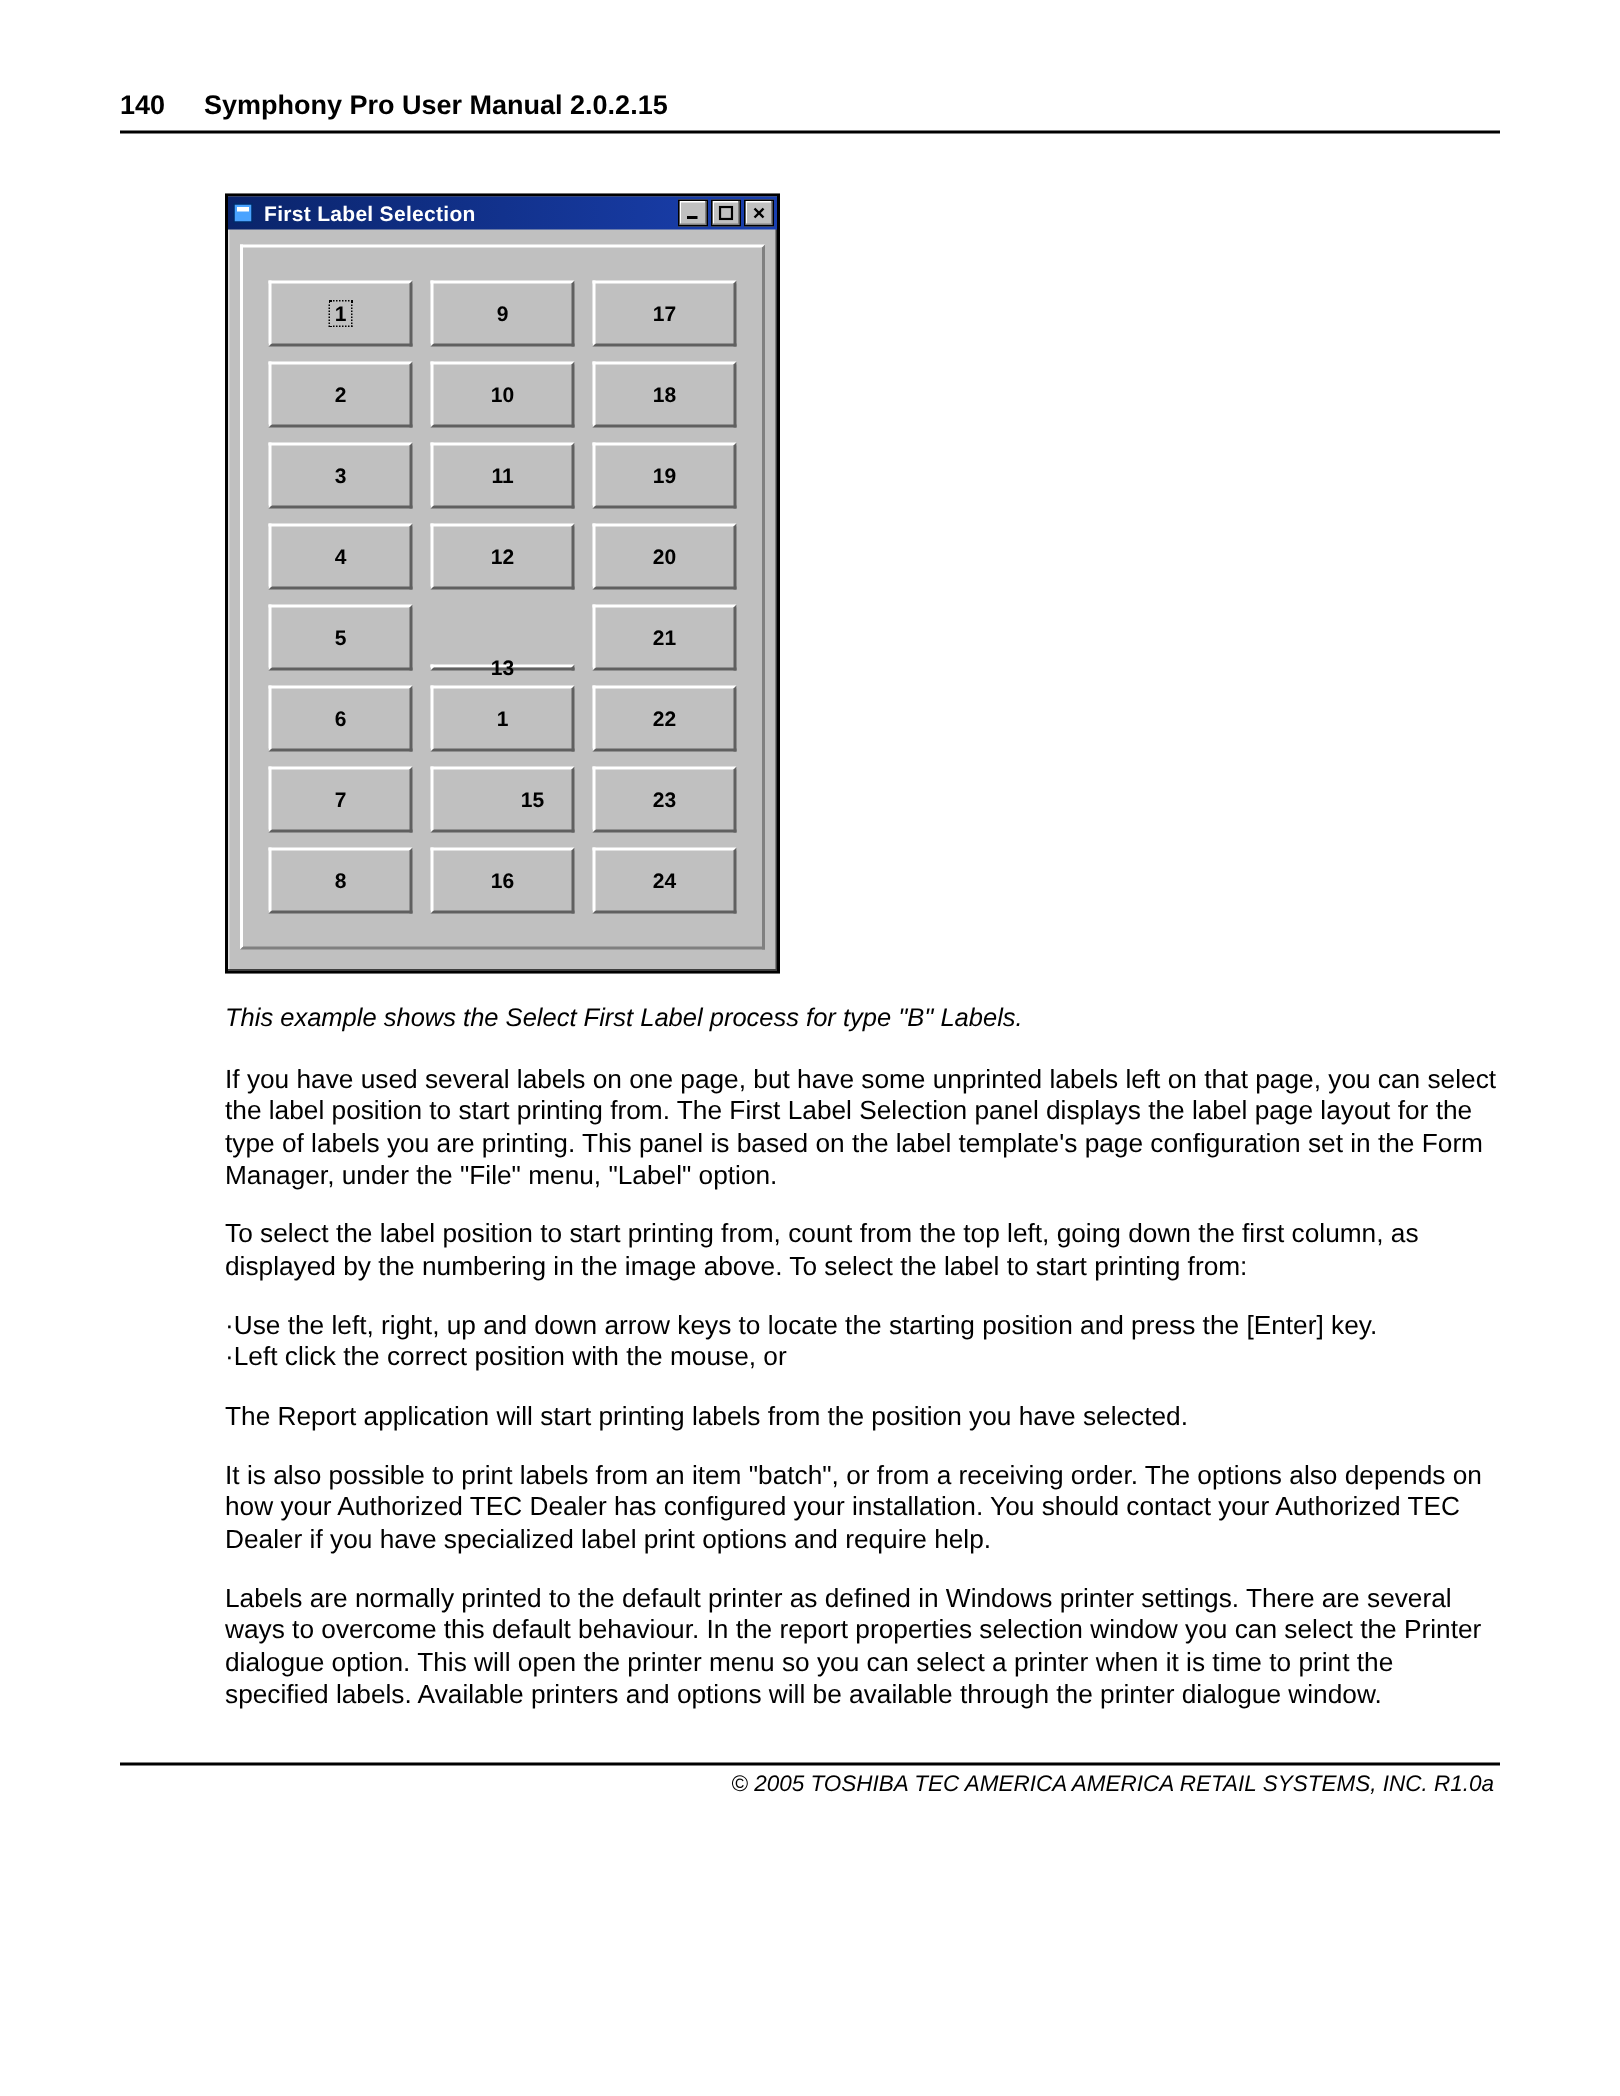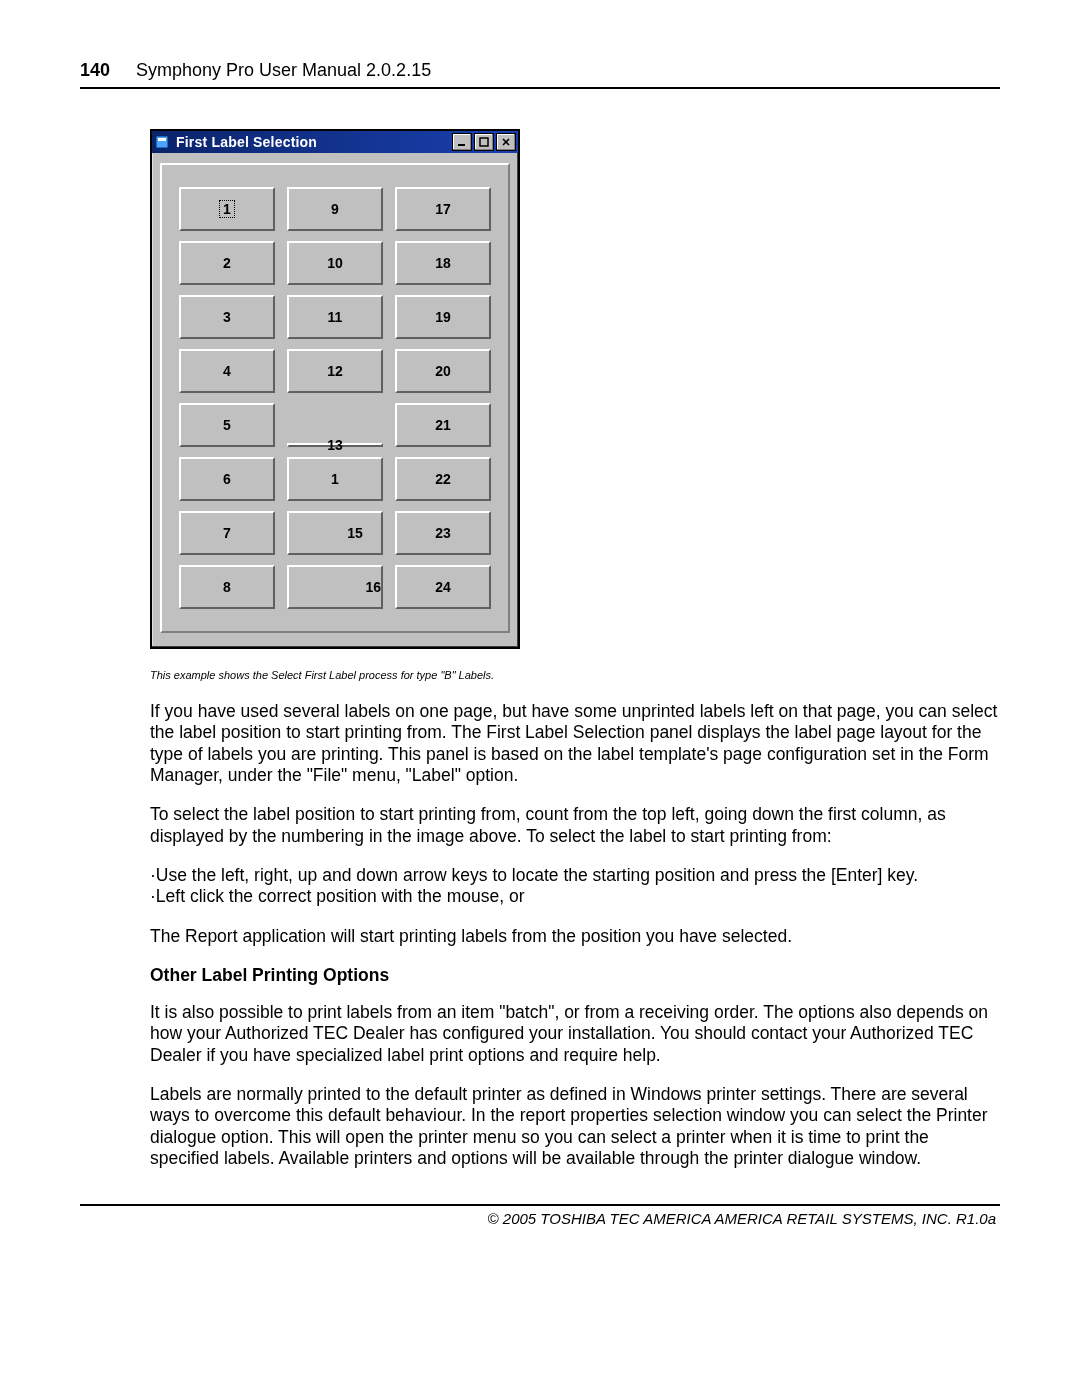--- a/index.html
+++ b/index.html
@@ -25,21 +25,21 @@
   .header-row {
     display: flex;
     align-items: baseline;
     font-size: 18px;
   }
   .page-number {
     font-weight: bold;
     width: 56px;
   }
   .doc-title {
-    font-weight: normal;
+    font-weight: bold;
   }
 
   
   .win-dialog {
     width: 370px;
     margin-left: 70px;
     margin-top: 40px;
     background: #c0c0c0;
     border: 2px solid #000;
     box-sizing: border-box;
@@ -124,21 +124,21 @@
     user-select: none;
   }
   .label-btn.selected .num {
     outline: 1px dotted #000;
     padding: 0 3px;
   }
 
   .caption {
     margin: 20px 0 20px 70px;
     font-style: italic;
-    font-size: 11px;
+    font-size: 17px;
   }
 
   .body-text {
     font-size: 17.5px;
     line-height: 1.22;
     margin: 13px 0 18px 70px;
   }
   .list-line {
     font-size: 17.5px;
     line-height: 1.22;
@@ -246,21 +246,21 @@
             </div>
             <div class="label-btn" style="grid-area: 5 / 2; margin-top: 40px;">
               <span class="num">13</span>
             </div>
             <div class="label-btn" style="grid-area: 6 / 2;">
               <span class="num">1</span>
             </div>
             <div class="label-btn" style="grid-area: 7 / 2; padding-left: 40px;">
               <span class="num">15</span>
             </div>
-            <div class="label-btn" style="grid-area: 8 / 2; justify-content: flex-end;">
+            <div class="label-btn" style="grid-area: 8 / 2;">
               <span class="num">16</span>
             </div>
             <div class="label-btn" style="grid-area: 1 / 3; text-align: right;">
               <span class="num">17</span>
             </div>
             <div class="label-btn" style="grid-area: 2 / 3;">
               <span class="num">18</span>
             </div>
             <div class="label-btn" style="grid-area: 3 / 3;">
               <span class="num">19</span>
@@ -291,20 +291,19 @@
 
   <p class="body-text"> To select the label position to start printing from, count from the top left, going down the first column, as displayed by the numbering in the image above. To select the label to start printing from:</p>
 
   <div class="list-block">
     <div class="list-line">·Use the left, right, up and down arrow keys to locate the starting position and press the [Enter] key.</div>
     <div class="list-line">·Left click the correct position with the mouse, or</div>
   </div>
 
   <p class="body-text"> The Report application will start printing labels from the position you have selected.</p>
 
-  <div class="section-heading">Other Label Printing Options</div>
   <p class="body-text"> It is also possible to print labels from an item "batch", or from a receiving order. The options also depends on how your Authorized TEC Dealer has configured your installation. You should contact your Authorized TEC Dealer if you have specialized label print options and require help.</p>
 
   <p class="body-text">Labels are normally printed to the default printer as defined in Windows printer settings. There are several ways to overcome this default behaviour. In the report properties selection window you can select the Printer dialogue option. This will open the printer menu so you can select a printer when it is time to print the specified labels. Available printers and options will be available through the printer dialogue window.</p>
 
   <div class="footer-line"></div>
   <div class="footer">© 2005 TOSHIBA TEC AMERICA AMERICA RETAIL SYSTEMS, INC.   R1.0a</div>
 </div>
 
 </body></html>

